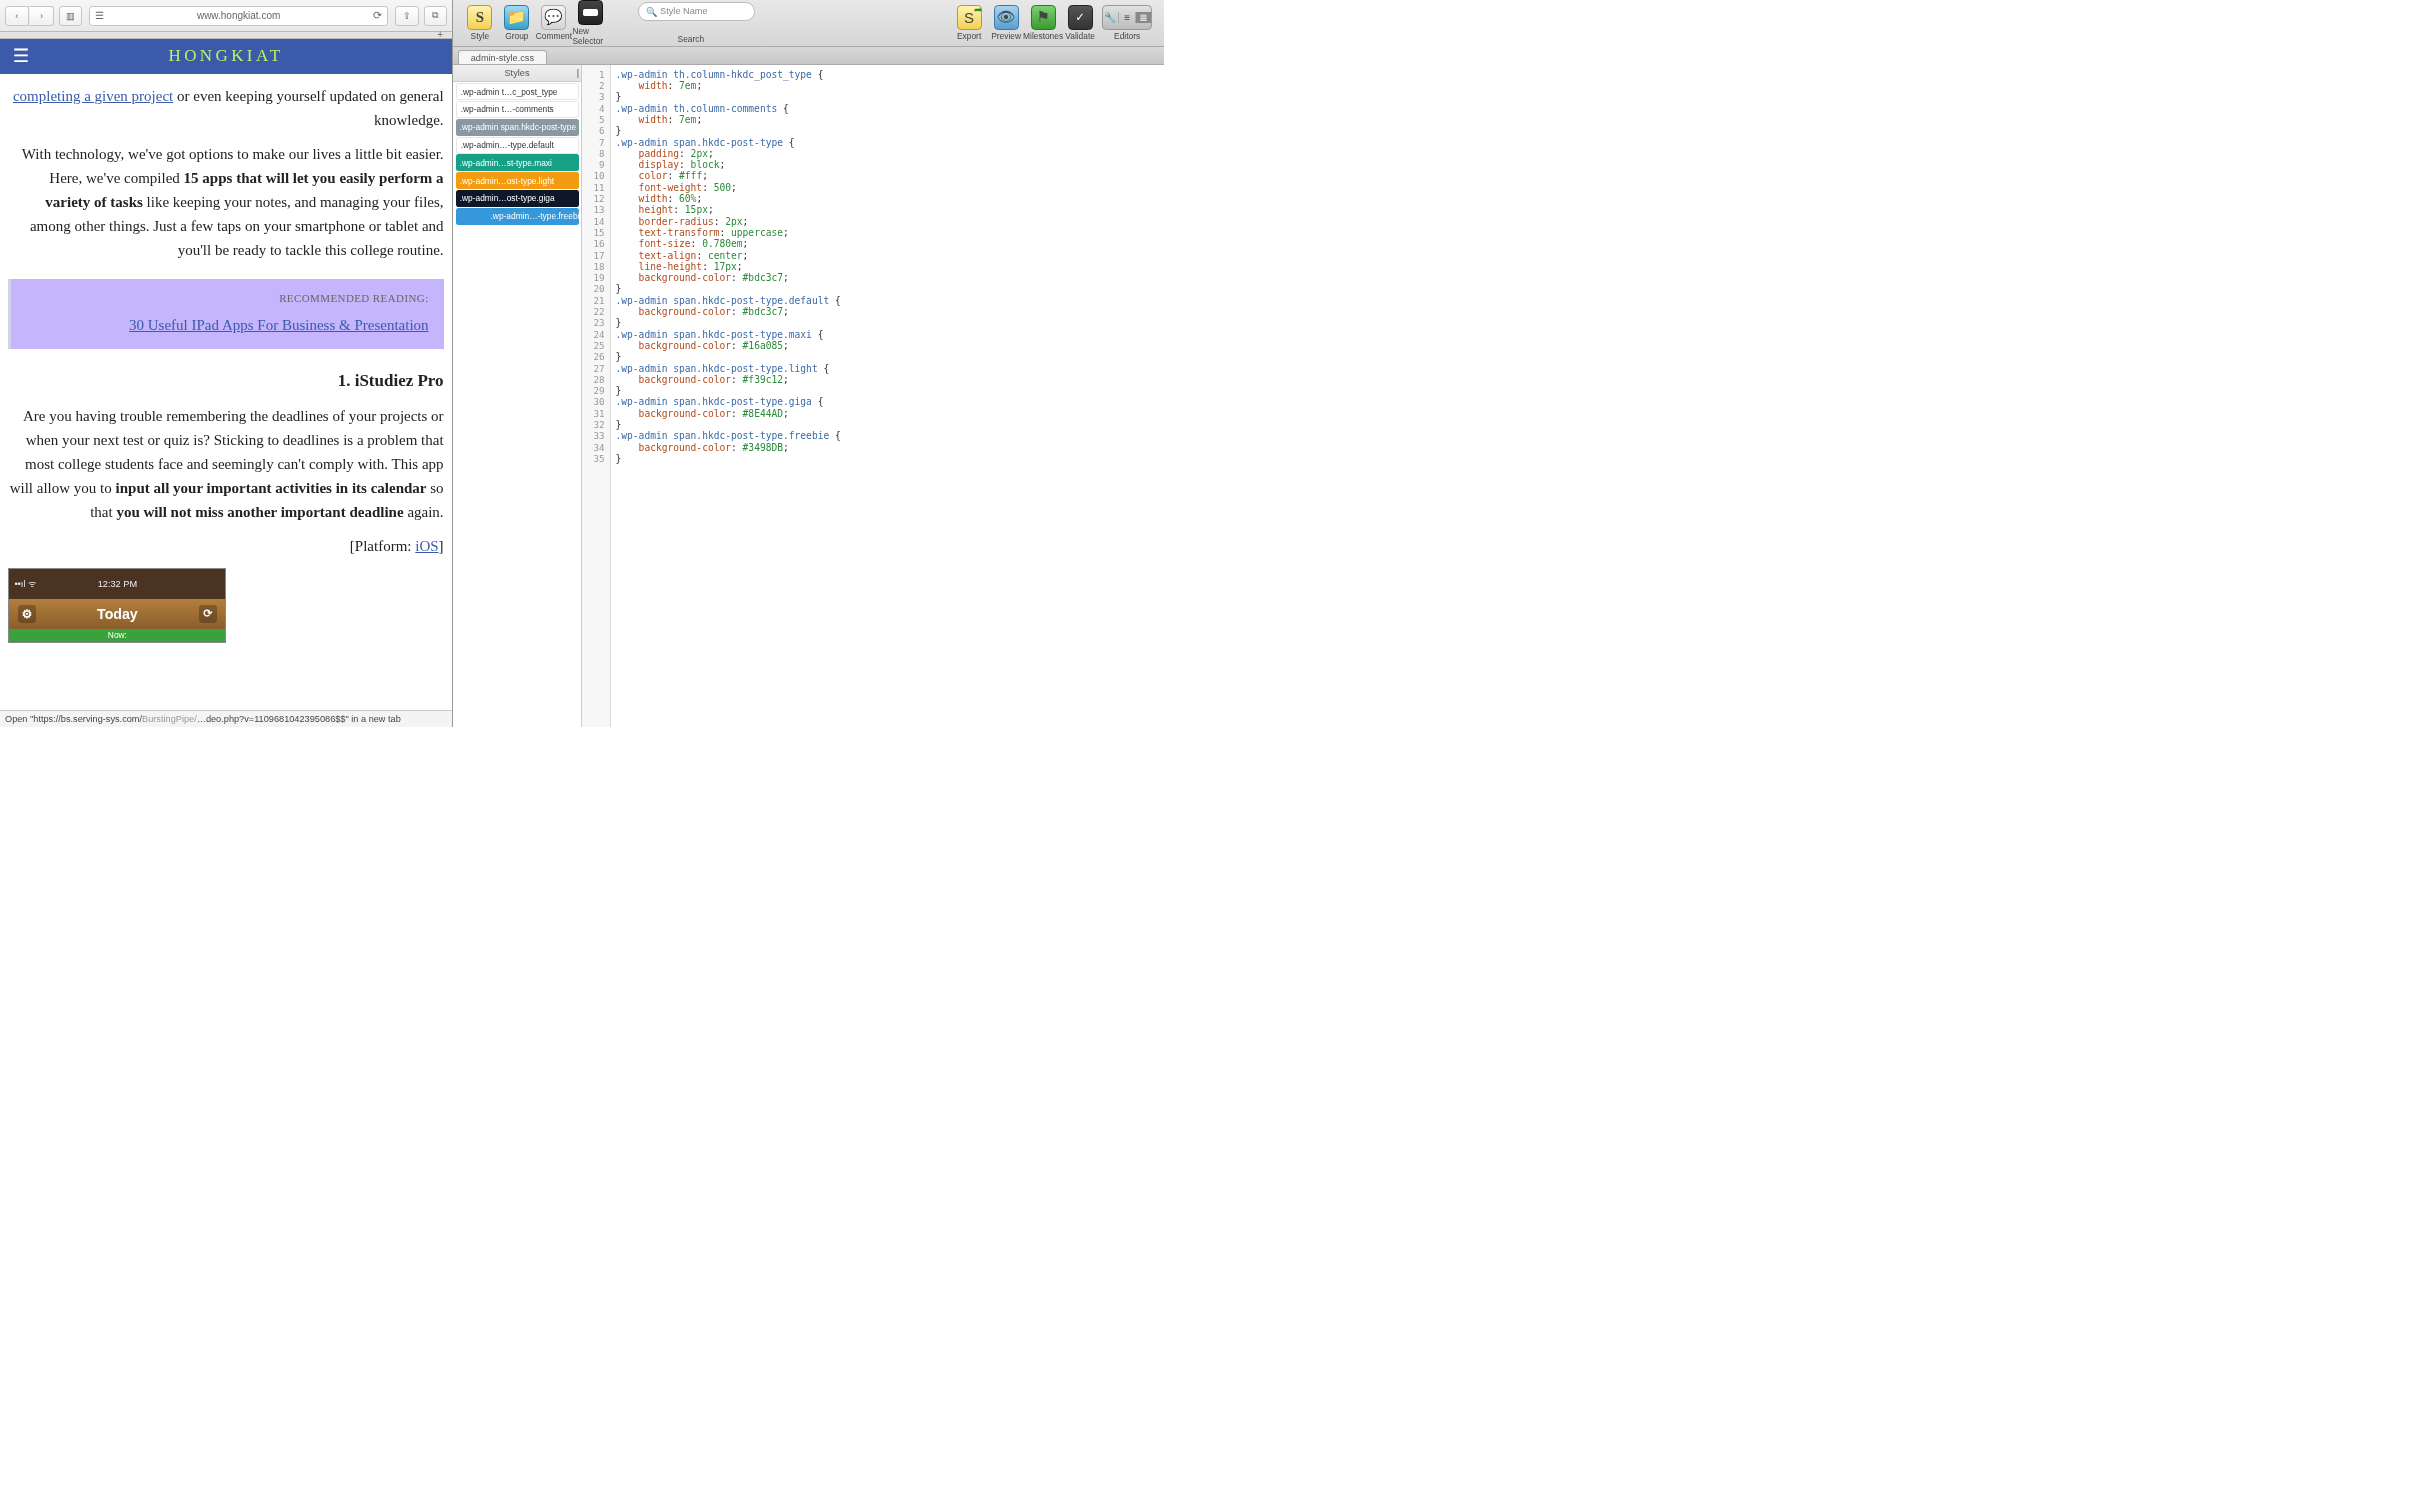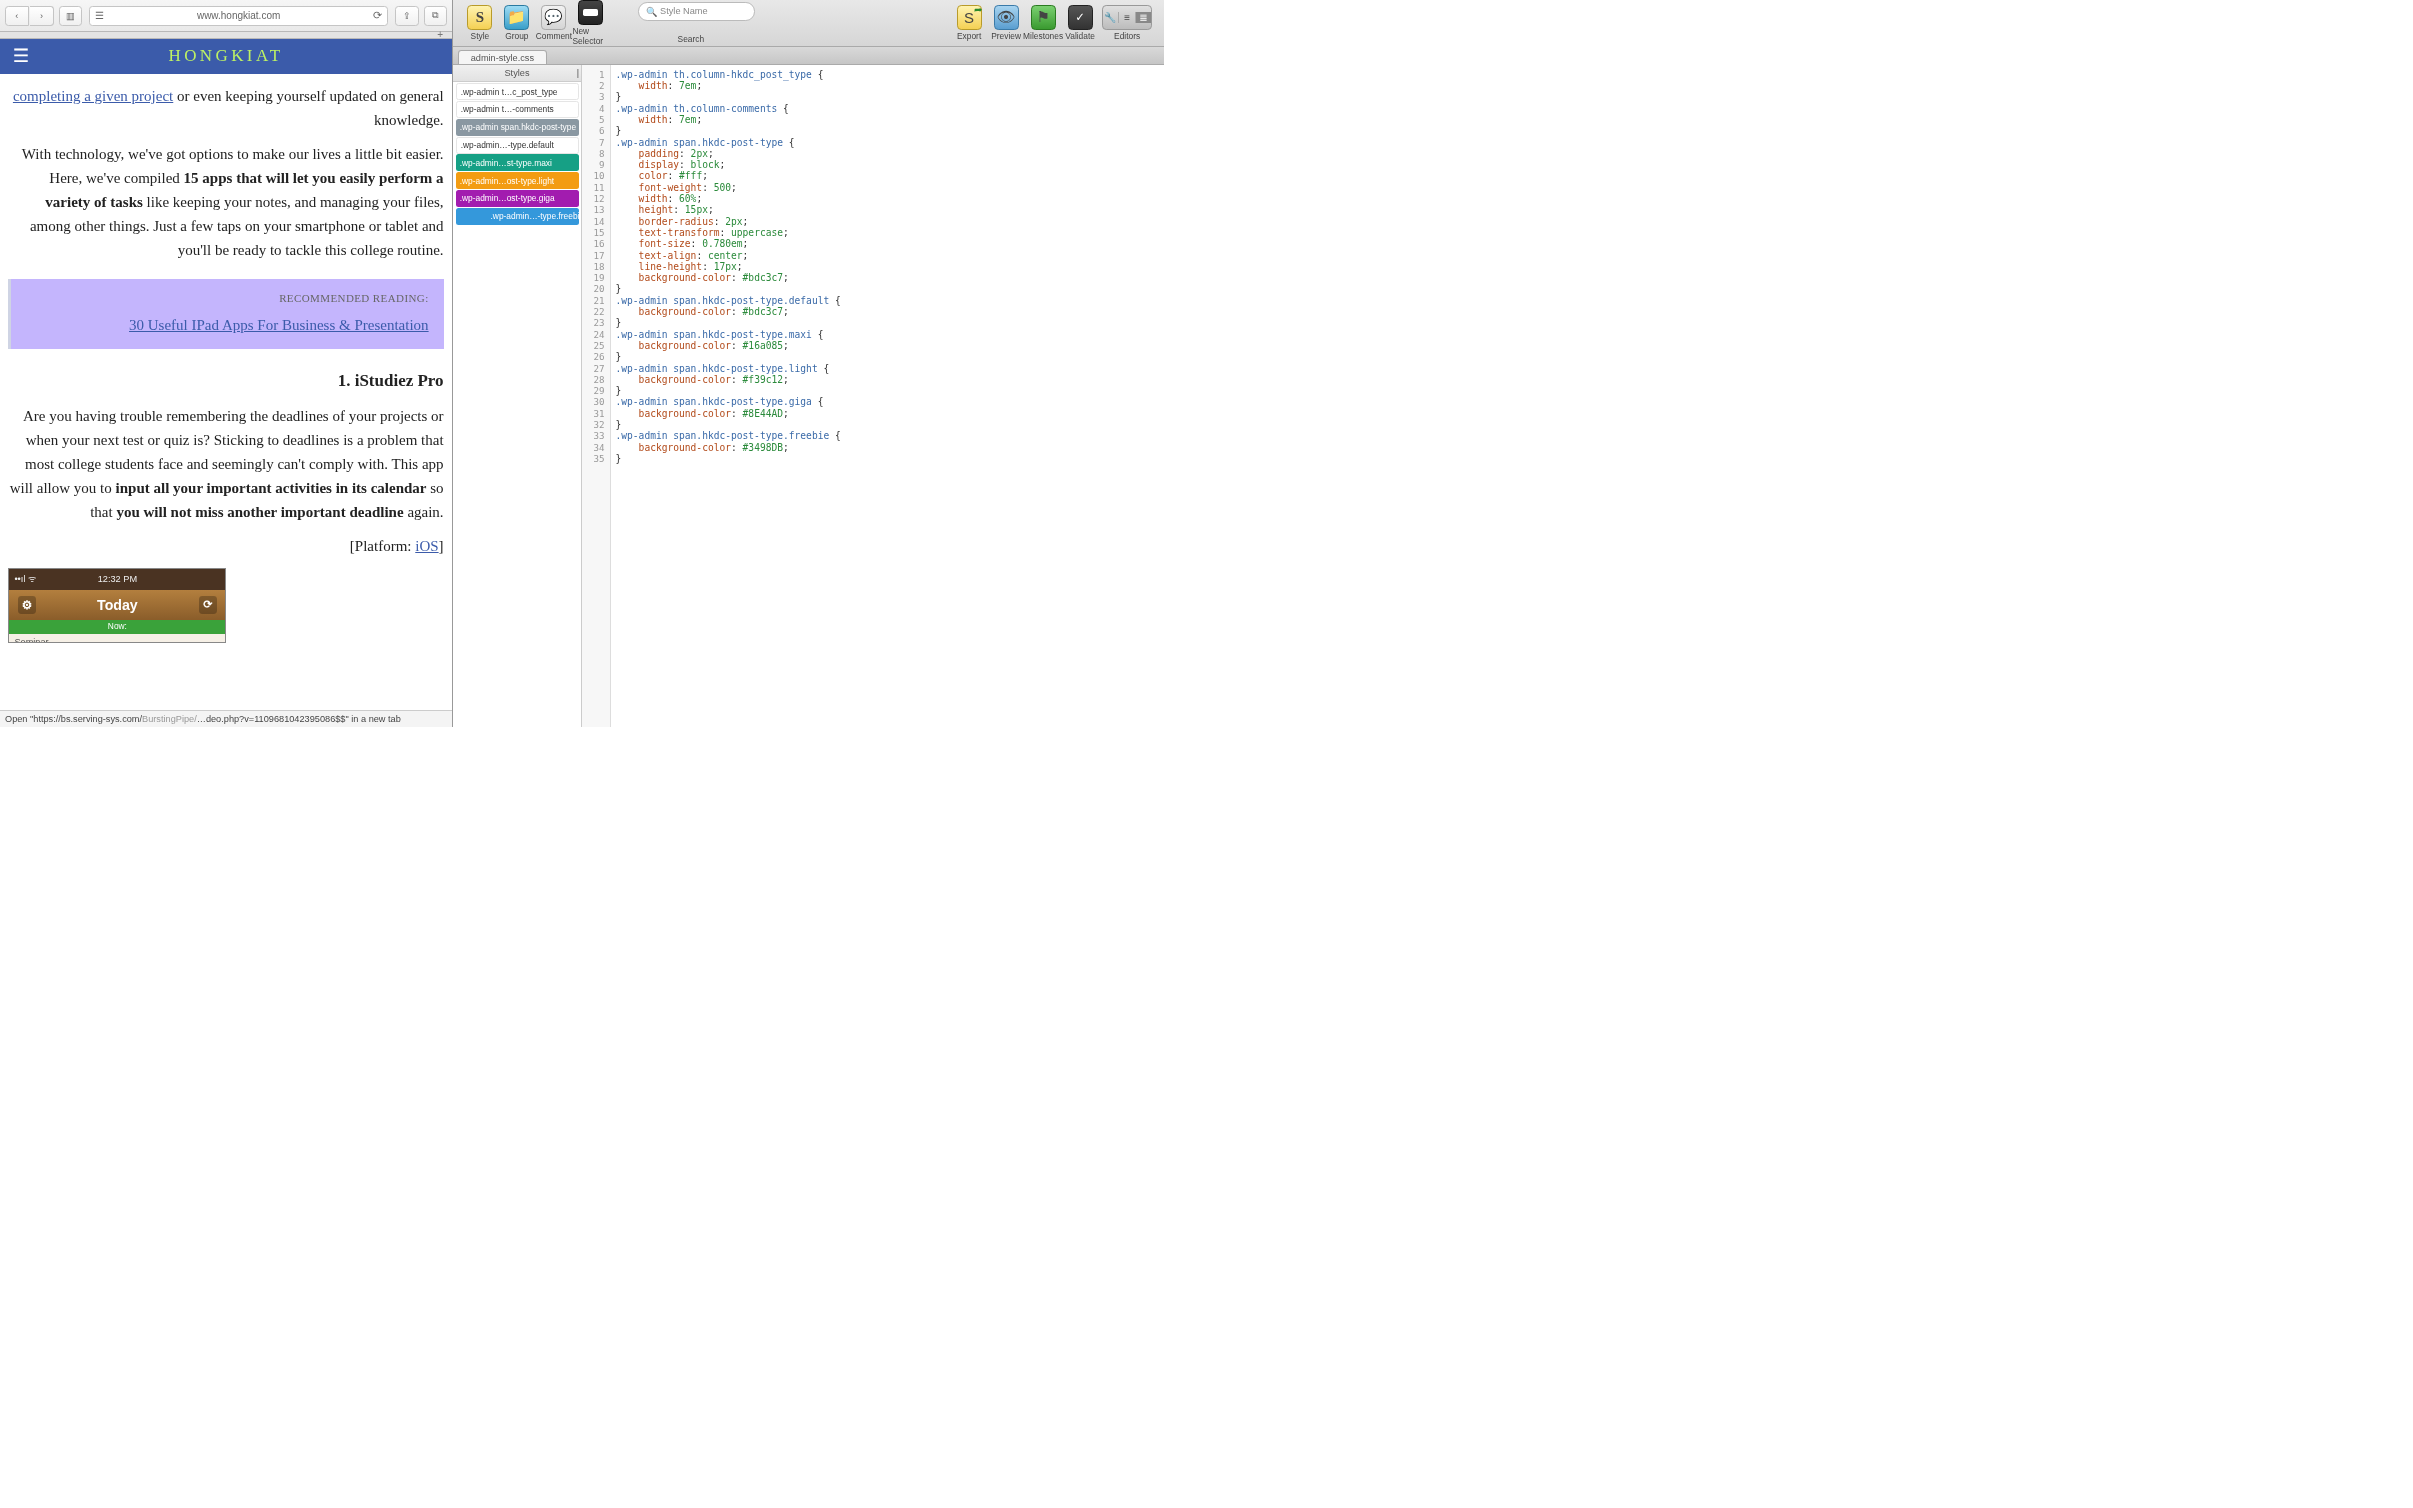--- a/index.html
+++ b/index.html
@@ -20,21 +20,21 @@
 .hamburger { width:42px; display:flex; align-items:center; justify-content:center; color:#fff; font-size:18.4px; }
 .hk-logo { flex:1; text-align:center; color:#bef264; font-size:17px; font-weight:300; letter-spacing:3.4px; font-family:Georgia,serif; }
 .hk-content { flex:1; overflow:auto; padding:0 8.4px; font-family:Georgia,'Times New Roman',serif; color:#222; font-size:15px; line-height:1.6;text-align:right; }
 .hk-content p { margin:10px 0; }
 .hk-content a { color:#3b5baa; text-decoration:underline; }
 .rec-box { background:#c4b5fd; border-left:3.4px solid #cfd4e4; padding:11.7px 15px; margin:17px 0; }
 .rec-title { font-size:11px; color:#666; letter-spacing:0.4px; margin-bottom:5px; }
 .rec-link { color:#3b5baa; text-decoration:underline; font-size:15px; }
 .h2 { font-size:17px; font-weight:700; margin:18.4px 0 8.4px; }
 .app-shot { width:218px; height:75px; background:#5a3f2a; border:0.8px solid #888; margin-top:6.7px; position:relative; overflow:hidden; font-family:-apple-system,Helvetica,sans-serif;}
-.app-status { height:21px; background:#4a3322; display:flex; align-items:center; justify-content:center; color:#eee; font-size:9.2px; position:relative; }
+.app-status { height:30px; background:#4a3322; display:flex; align-items:center; justify-content:center; color:#eee; font-size:9.2px; position:relative; }
 .app-status .sig { position:absolute; left:5px; }
 .app-today { height:30px; background:linear-gradient(#b37f3e,#8a5d2a); display:flex; align-items:center; justify-content:center; color:#fff; font-weight:600; font-size:14.2px; position:relative; }
 .app-today .gear { position:absolute; left:8.4px; width:18.4px; height:18.4px; border-radius:3.4px; background:rgba(0,0,0,.25); display:flex; align-items:center; justify-content:center; font-size:11.7px;}
 .app-today .ref { position:absolute; right:8.4px; width:18.4px; height:18.4px; border-radius:3.4px; background:rgba(0,0,0,.25); display:flex; align-items:center; justify-content:center; font-size:11px;}
 .app-now { height:13.4px; background:#3aa23a; color:#fff; font-size:8.4px; display:flex; align-items:center; justify-content:center; }
 .app-seminar { height:17px; background:#f6f0e6; color:#555; font-size:9.2px; padding-left:5px; display:flex; align-items:center;}
 .status-bar { position:absolute; bottom:0; left:0; right:0; height:17px; background:#f4f4f4; border-top:0.8px solid #ccc; font-size:9.2px; color:#444; display:flex; align-items:center; padding:0 5px; white-space:nowrap; overflow:hidden; }
 
 .editor { flex:1; display:flex; flex-direction:column; background:#ececec; font-family:-apple-system,Helvetica,sans-serif; }
 .ed-toolbar { height:47px; background:linear-gradient(#e8e8e8,#d6d6d6); border-bottom:0.8px solid #aaa; display:flex; align-items:center; padding:0 8.4px; font-size:8.4px; }
@@ -190,21 +190,21 @@
           <span>Styles</span>
           <span class="grip">|||</span>
         </div>
       <div id="styles-list">
           <div class="style-item plain">.wp-admin t…c_post_type</div>
           <div class="style-item plain">.wp-admin t…-comments</div>
           <div class="style-item" style="background: rgb(138, 152, 162);">.wp-admin span.hkdc-post-type</div>
           <div class="style-item plain">.wp-admin…-type.default</div>
           <div class="style-item" style="background: rgb(22, 160, 133);">.wp-admin…st-type.maxi</div>
           <div class="style-item" style="background: rgb(243, 156, 18);">.wp-admin…ost-type.light</div>
-          <div class="style-item" style="background: #a21caf;">.wp-admin…ost-type.giga</div>
+          <div class="style-item" style="background: #0f172a;">.wp-admin…ost-type.giga</div>
           <div class="style-item" style="background: rgb(52, 152, 219); padding-left: 35px;">.wp-admin…-type.freebie</div>
         </div>
     </div>
     <div class="gutter" id="gutter">
         <div>1</div>
         <div>2</div>
         <div>3</div>
         <div>4</div>
         <div>5</div>
         <div>6</div>

